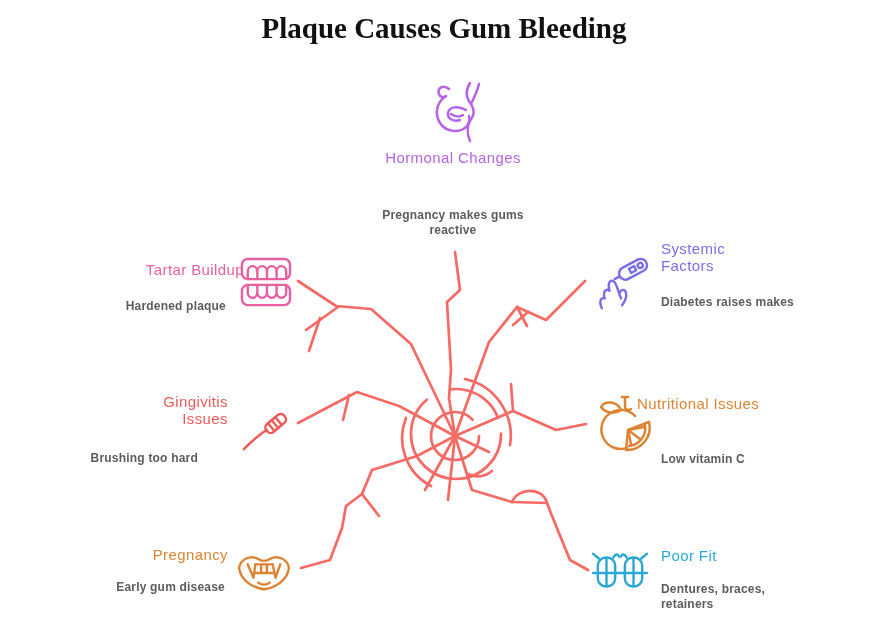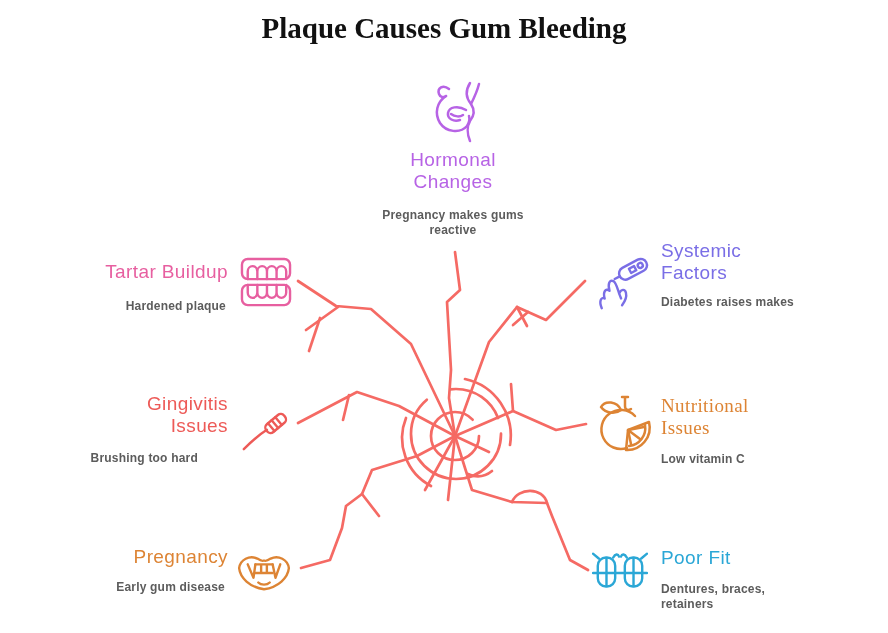--- a/index.html
+++ b/index.html
@@ -15,43 +15,43 @@
   .n-hormonal   { color:var(--c-hormonal,#b763e5); }
   .n-tartar     { color:var(--c-tartar,#e75fa0); }
   .n-systemic   { color:var(--c-systemic,#7a6ee6); }
   .n-technique  { color:var(--c-technique,#ed5a57); }
   .n-nutritional{ color:var(--c-nutritional,#dd8434); }
   .n-gingivitis { color:var(--c-gingivitis,#dd8434); }
   .n-poorfit    { color:var(--c-poorfit,#2ba7d6); }
   .icon { position:absolute; }
   .icon svg { display:block; width:100%; height:100%; fill:none; stroke:currentColor;
               stroke-width:2.5; stroke-linecap:round; stroke-linejoin:round; }
-  .label { position:absolute; font-size:19px; letter-spacing:0.4px; line-height:1.15; }
+  .label { position:absolute; font-size:15px; letter-spacing:0.4px; line-height:1.15; }
   .desc  { position:absolute; font-size:12px; letter-spacing:0.2px; line-height:1.22;
            color:var(--c-description_text,#5c5c5c);font-weight:bold; }
   .t-right { text-align:right; } .t-center { text-align:center; }
 
   .icon-hormonal   { left:429px; top:79px;  width:52px; height:66px; }
   .label-hormonal  { left:378px; top:149px; width:150px; }
   .desc-hormonal   { left:363px; top:208px; width:180px; }
 
   .icon-tartar     { left:240px; top:257px; width:52px; height:50px; }
-  .label-tartar    { left:28px;  top:261px; width:200px; }
+  .label-tartar    { left:44px;  top:261px; width:200px; }
   .desc-tartar     { left:28px;  top:299px; width:198px; }
 
   .icon-systemic   { left:595px; top:253px; width:58px; height:62px; }
   .label-systemic  { left:661px; top:240px; width:120px; }
   .desc-systemic   { left:661px; top:295px; width:210px; }
 
   .icon-technique  { left:239px; top:399px; width:52px; height:54px; }
   .label-technique { left:118px; top:393px; width:110px; }
   .desc-technique  { left:28px;  top:451px; width:170px; }
 
   .icon-nutritional  { left:592px; top:392px; width:62px; height:62px; }
-  .label-nutritional { left:661px; top:395px; width:124px;font-family:Liberation Serif, serif; }
+  .label-nutritional { left:637px; top:395px; width:124px; }
   .desc-nutritional  { left:661px; top:452px; width:200px; }
 
   .icon-gingivitis  { left:235px; top:550px; width:58px; height:44px; }
   .label-gingivitis { left:28px;  top:546px; width:200px; }
   .desc-gingivitis  { left:28px;  top:580px; width:197px; }
 
   .icon-poorfit  { left:592px; top:551px; width:56px; height:42px; }
   .label-poorfit { left:661px; top:547px; width:150px; }
   .desc-poorfit  { left:661px; top:582px; width:140px; }
 </style>

